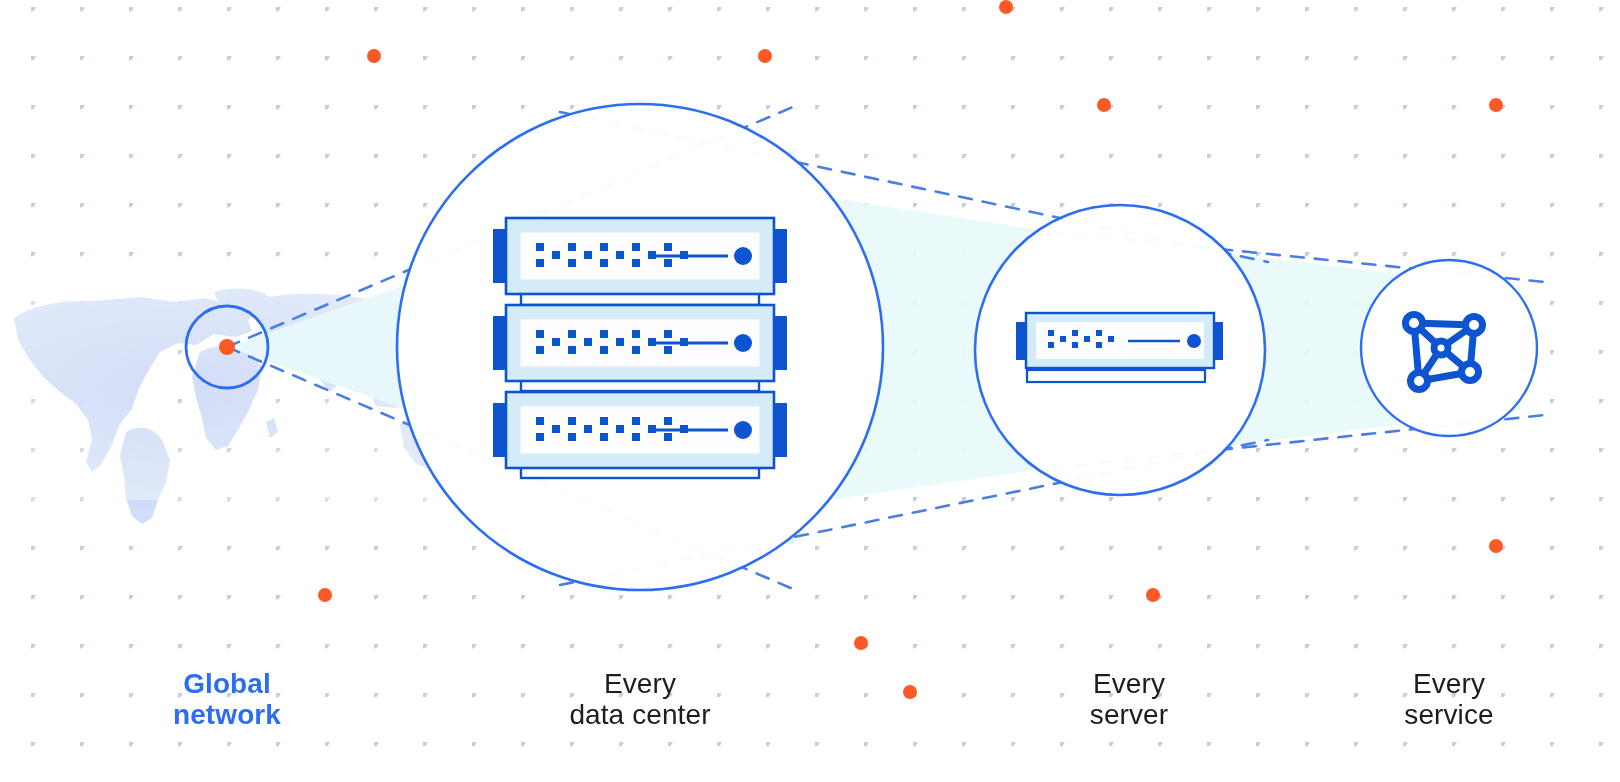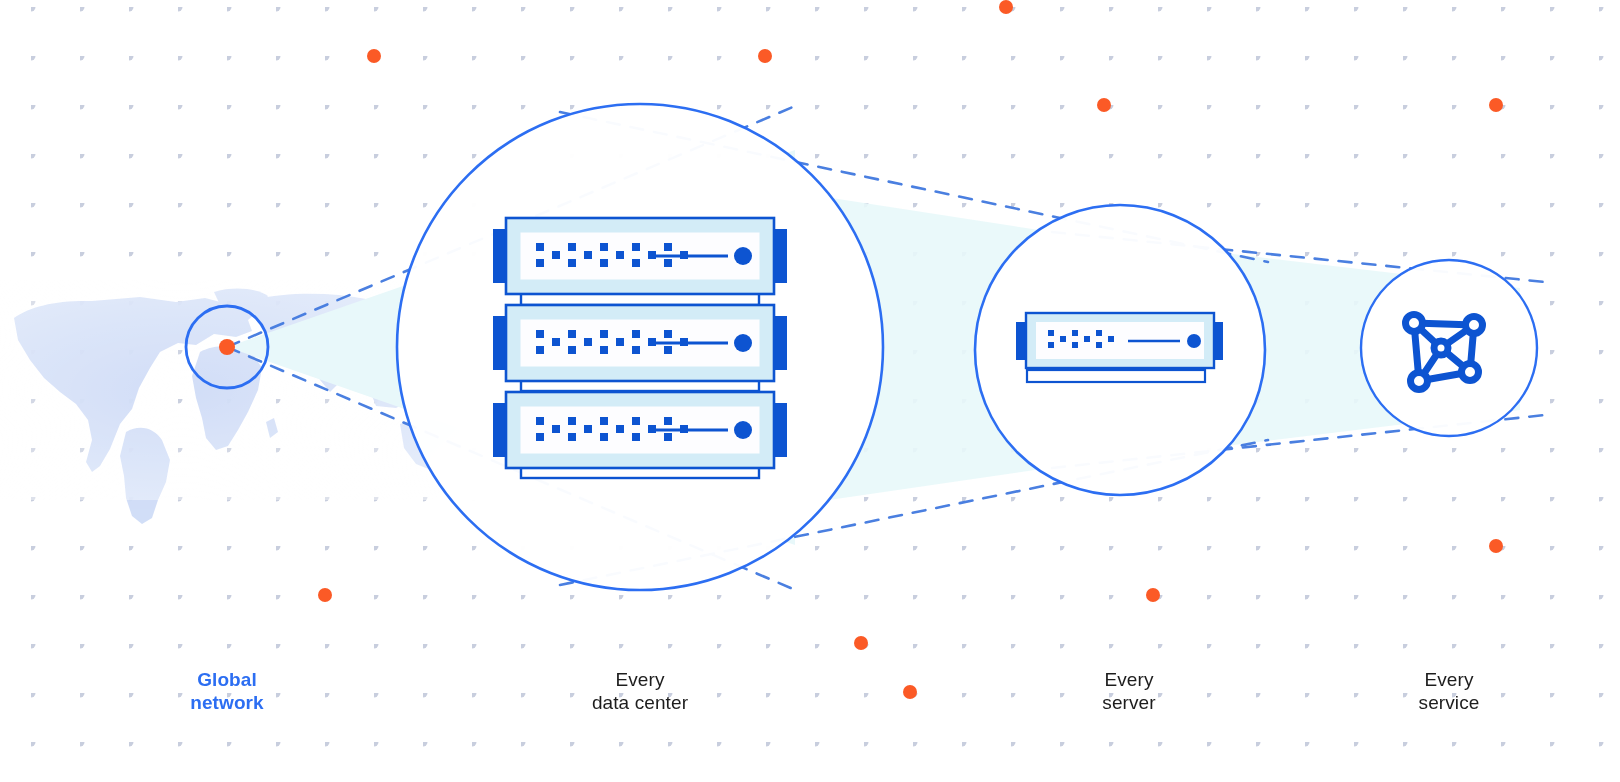--- a/index.html
+++ b/index.html
@@ -6,21 +6,21 @@
   html,body { background:#ffffff; }
   body {
     width:1620px; height:782px;
     font-family:"Liberation Sans", sans-serif;
     overflow:hidden; position:relative;
   }
   #stage { position:absolute; inset:0; width:1620px; height:782px; }
   #stage > svg { position:absolute; left:0; top:0; }
   .lbl {
     position:absolute; text-align:center;
-    font-size:19px; line-height:23px; font-weight:400;
+    font-size:28px; line-height:31px; font-weight:400;
     color:#1d1d1d; letter-spacing:.1px; white-space:pre-line;
   }
   .lbl.accent { color:#2c6ef2; font-weight:700; }
 </style>
 </head>
 <body>
 
 <div id="stage">
 
   <svg width="1620" height="782" viewBox="0 0 1620 782">

